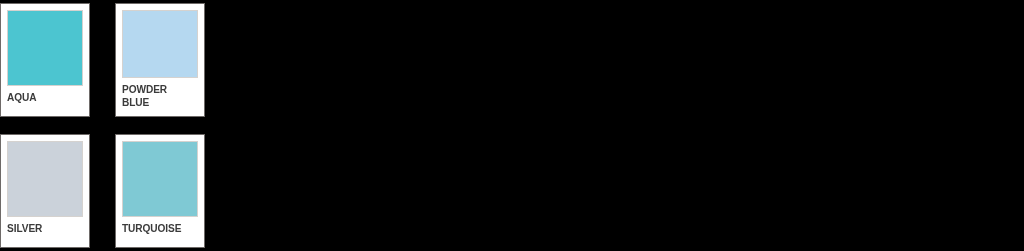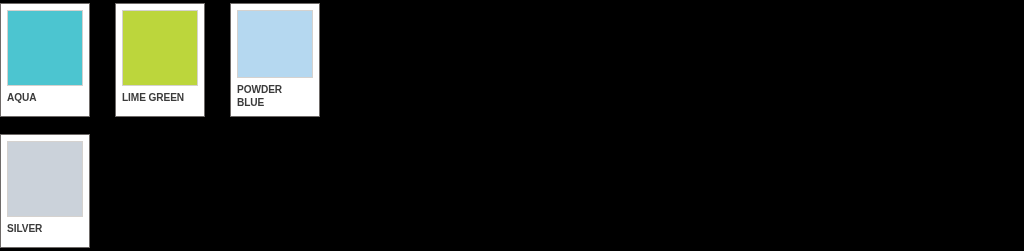--- a/index.html
+++ b/index.html
@@ -78,29 +78,29 @@
 </style>
 </head>
 <body>
 
 <div id="palette">
   <div class="swatch-row" id="row-1">
       <div class="swatch-card label-1">
         <div class="swatch-chip" style="background: rgb(76, 197, 208);"></div>
         <div class="swatch-label">AQUA</div>
       </div>
-      <div class="swatch-card label-1">
-        <div class="swatch-chip" style="background: rgb(188, 214, 60);"></div>
-        <div class="swatch-label">LIME GREEN</div>
-      </div>
       <div class="swatch-card label-2">
         <div class="swatch-chip" style="background: rgb(181, 216, 240);"></div>
         <div class="swatch-label">POWDER
 BLUE</div>
       </div>
     </div>
   <div class="swatch-row" id="row-2">
       <div class="swatch-card label-1">
         <div class="swatch-chip" style="background: rgb(203, 210, 218);"></div>
         <div class="swatch-label">SILVER</div>
       </div>
+      <div class="swatch-card label-1">
+        <div class="swatch-chip" style="background: rgb(127, 201, 212);"></div>
+        <div class="swatch-label">TURQUOISE</div>
+      </div>
     </div>
 </div>
 
 </body></html>

